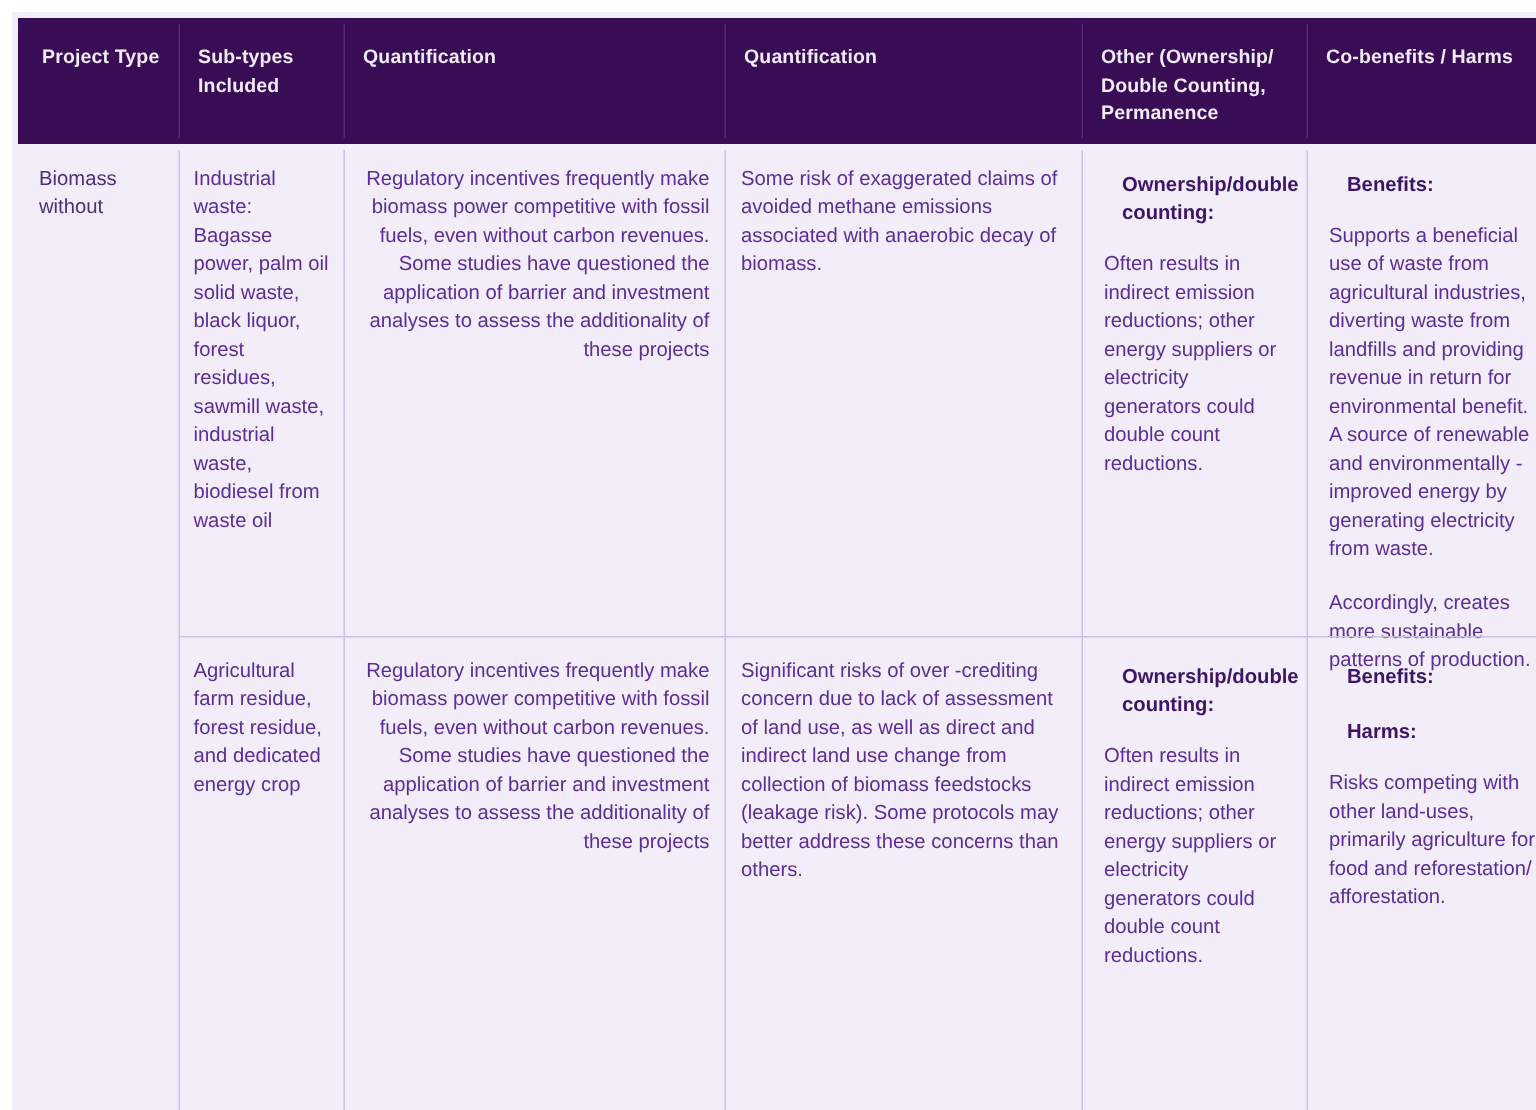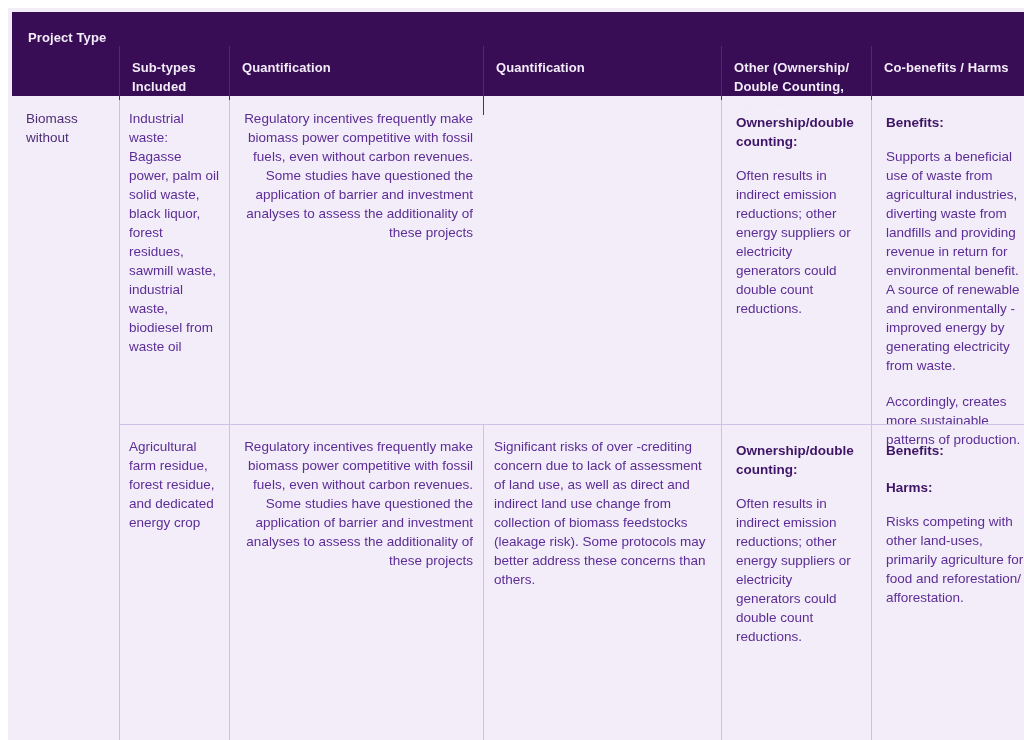--- a/index.html
+++ b/index.html
@@ -31,21 +31,21 @@
     background: var(--header-bg, #390D56);
   }
   .th {
     color: var(--header-text, #F2ECF8);
     font-size: 13px;
     font-weight: 700;
     line-height: 18.5px;
     padding: 13px 12px 0 12px;
     letter-spacing: 0.1px;
   }
-  .th + .th { border-left: 1px solid var(--header-divider, #54257B); margin-top: 30px; }
+  .th + .th { border-left: 1px solid var(--header-divider, #54257B); }
   .tbody {
     display: grid;
     grid-template-columns: 103px 110px 254px 238px 150px 169px;
     grid-template-rows: 324px 1fr;
     height: 656px;
   }
   .cell {
     font-size: 13.5px;
     line-height: 19px;
     color: var(--body-text, #5C2D96);
@@ -61,20 +61,21 @@
   .r2 { grid-row: 2; padding-top: 12px; }
   .span2 { grid-row: 1 / 3; }
   .c2, .c3, .c4, .c5, .c6 { border-left: 1px solid var(--body-divider, #CFC1E6); }
   .r2 { border-top: 1px solid var(--body-divider, #CFC1E6); }
   .cell p { margin: 0 0 9px 0; }
   .cell p:last-child { margin-bottom: 0; }
   .cell-heading {
     font-weight: 700;
     color: var(--strong-text, #3E1566);
     margin-bottom: 7px;
+    margin-left: 12px;
   }
   .cell-heading.not-first { margin-top: 10px; }
 </style>
 </head>
 <body>
 
 <div class="table">
 
   <div class="thead">
     <div class="th">Project Type</div>
@@ -84,20 +85,21 @@
     <div class="th">Other (Ownership/ Double Counting, Permanence</div>
     <div class="th">Co-benefits / Harms</div>
   </div>
 
   <div class="tbody">
 
     <div class="cell c1 span2">Biomass without</div>
 
     <div class="cell c2 r1">Industrial waste: Bagasse power, palm oil solid waste, black liquor, forest residues, sawmill waste, industrial waste, biodiesel from waste oil</div>
     <div class="cell c3 r1">Regulatory incentives frequently make biomass power competitive with fossil fuels, even without carbon revenues. Some studies have questioned the application of barrier and investment analyses to assess the additionality of these projects</div>
+    <div class="cell c4 r1">Some risk of exaggerated claims of avoided methane emissions associated with anaerobic decay of biomass.</div>
     <div class="cell c5 r1">
       <div class="cell-heading">Ownership/double counting:</div>
       <p>Often results in indirect emission reductions; other energy suppliers or electricity generators could double count reductions.</p>
     </div>
     <div class="cell c6 r1">
       <div class="cell-heading">Benefits:</div>
       <p>Supports a beneficial use of waste from agricultural industries, diverting waste from landfills and providing revenue in return for environmental benefit. A source of renewable and environmentally -improved energy by generating electricity from waste.</p>
       <p>Accordingly, creates more sustainable patterns of production.</p>
     </div>
 

